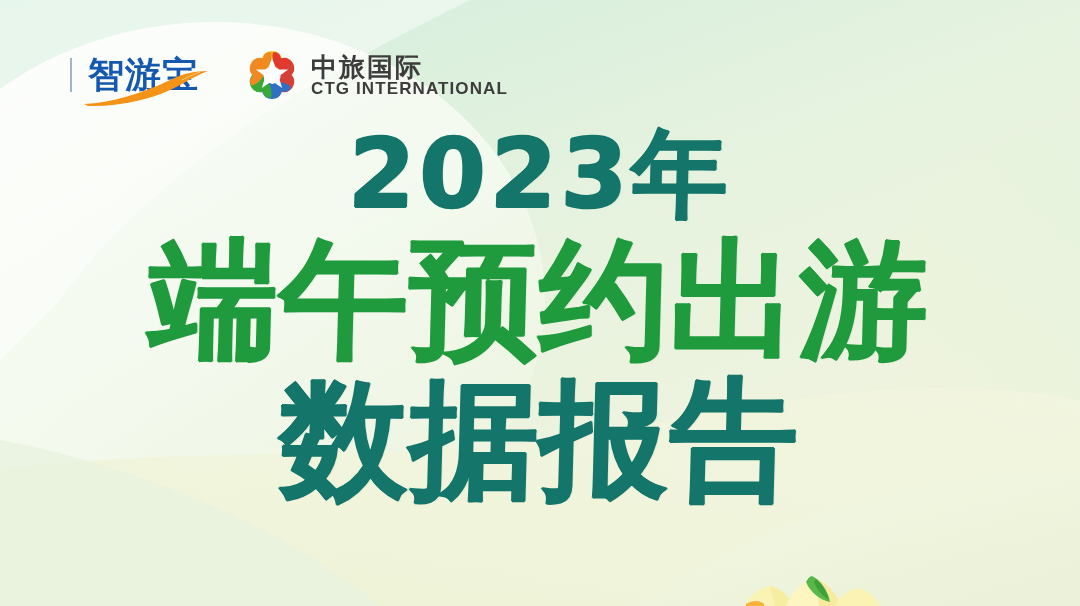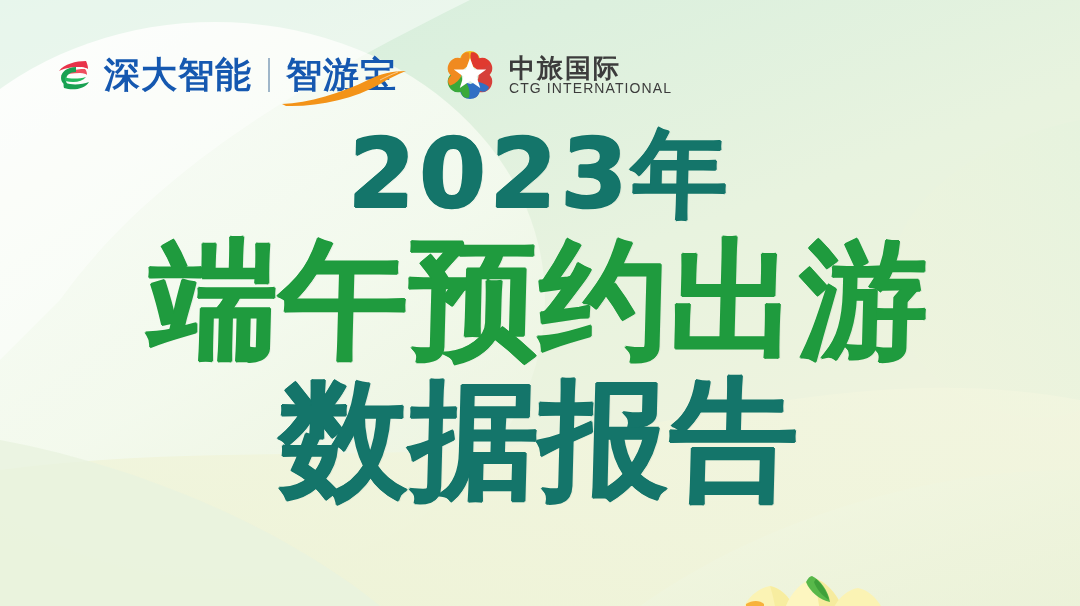--- a/index.html
+++ b/index.html
@@ -97,22 +97,22 @@
   .ctg-mark { width: 54px; height: 54px; flex: none; }
   .ctg-words { margin-left: 12px; line-height: 1; }
   .ctg-cn {
     font-size: 26px;
     font-weight: 600;
     color: #3c3c3c;
     letter-spacing: 2px;
     font-family: "DejaVu Sans", "Liberation Sans", sans-serif;
   }
   .ctg-en {
-    font-size: 14px;
-    font-weight: 400;
+    font-size: 17px;
+    font-weight: 700;
     color: #3c3c3c;
     letter-spacing: 1.1px;
     font-family: "Liberation Sans", sans-serif;
   }
 
   
   #headline {
     position: absolute;
     left: 0;
     right: 0;
@@ -205,30 +205,20 @@
       <path d="M0,470 C220,440 420,470 620,430 C790,396 930,372 1080,400 L1080,606 L0,606 Z" fill="url(#gBand)"></path>
 
       <path d="M0,440 C160,470 300,540 380,606 L0,606 Z" fill="#e9f3df" opacity="0.8"></path>
 
       <path d="M640,606 C760,520 930,468 1080,470 L1080,606 Z" fill="url(#gBlobB)"></path>
     </svg>
   </div>
 
   <div id="logo-bar">
 
-    <div class="logo-group">
-      <svg class="sd-mark" viewBox="0 0 40 40" aria-hidden="true">
-        <path d="M32 6 C22 6 10 9 5 16 C9 14 16 12 24 12 C30 12 33 13 34 14 C34 11 33 8 32 6 Z" fill="#e8334a"></path>
-        <path d="M31 14 C21 14 12 16 7 21 C12 19 19 18 26 18 C30 18 32 19 33 20 C33 17.5 32.5 15.5 31 14 Z" fill="#ee4f5f"></path>
-        <path d="M22 12 C13 12 7 17 7 23 C7 29 13 32 22 32 C15 32 12 29 12 25 C12 20 16 17 22 17 Z" fill="#18a152"></path>
-        <path d="M10 33 C19 36 31 34 35 27 C30 29 22 30 16 29 C12 28.4 10.5 27 10 26 C9.4 28.6 9.4 31 10 33 Z" fill="#18a152"></path>
-        <path d="M11 26 C20 28 28 27 32 22 C27 23.6 20 24 15 23.2 C12.6 22.8 11.6 22 11.2 21.4 C10.8 23 10.8 24.8 11 26 Z" fill="#24b95f"></path>
-      </svg>
-      <span class="sd-text">深大智能</span>
-    </div>
 
     <span class="logo-divider"></span>
 
     <div class="zyb-wrap">
       <span class="zyb-text">智游宝</span>
       <svg class="zyb-swoosh" viewBox="0 0 132 38" aria-hidden="true">
         <path d="M2,35 C28,34 62,24 88,11 C100,5 112,2 126,2 C118,5 110,9 100,15 C74,30 38,38 6,37 Z" fill="#f39318"></path>
         <path d="M118,3 C112,5 106,8 100,11" stroke="#ffffff" stroke-width="1" fill="none" opacity="0.5"></path>
       </svg>
     </div>

